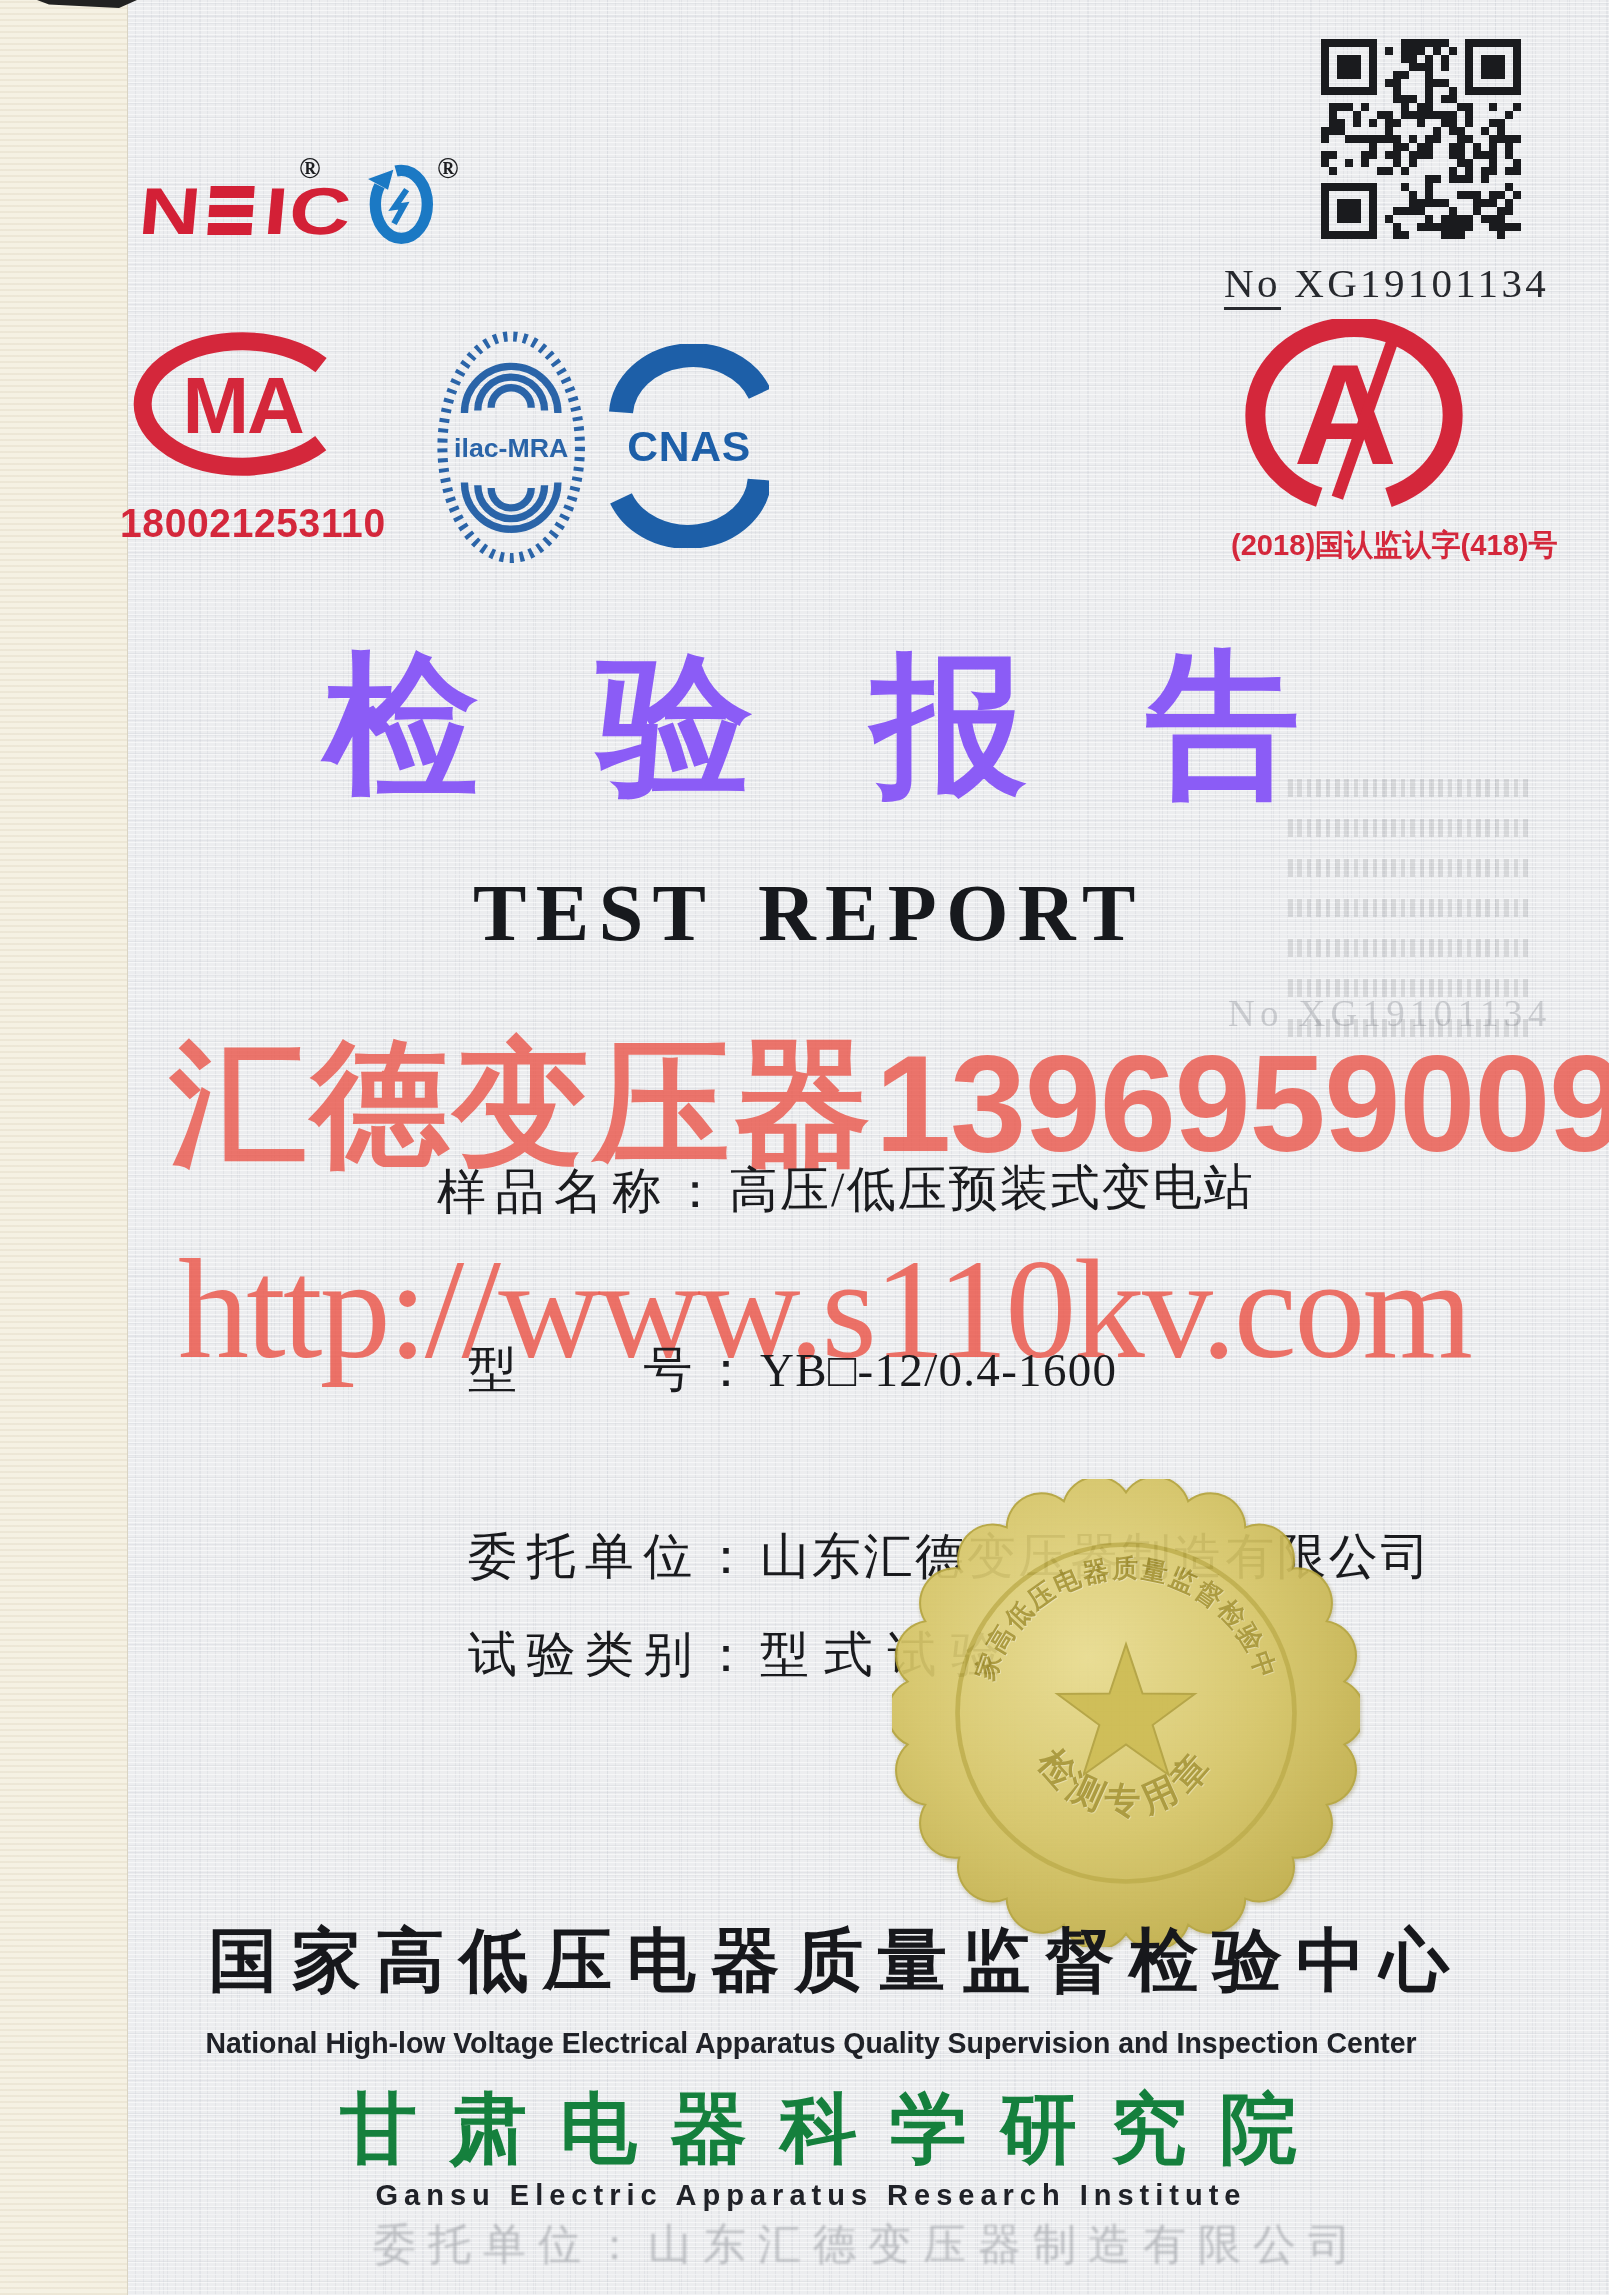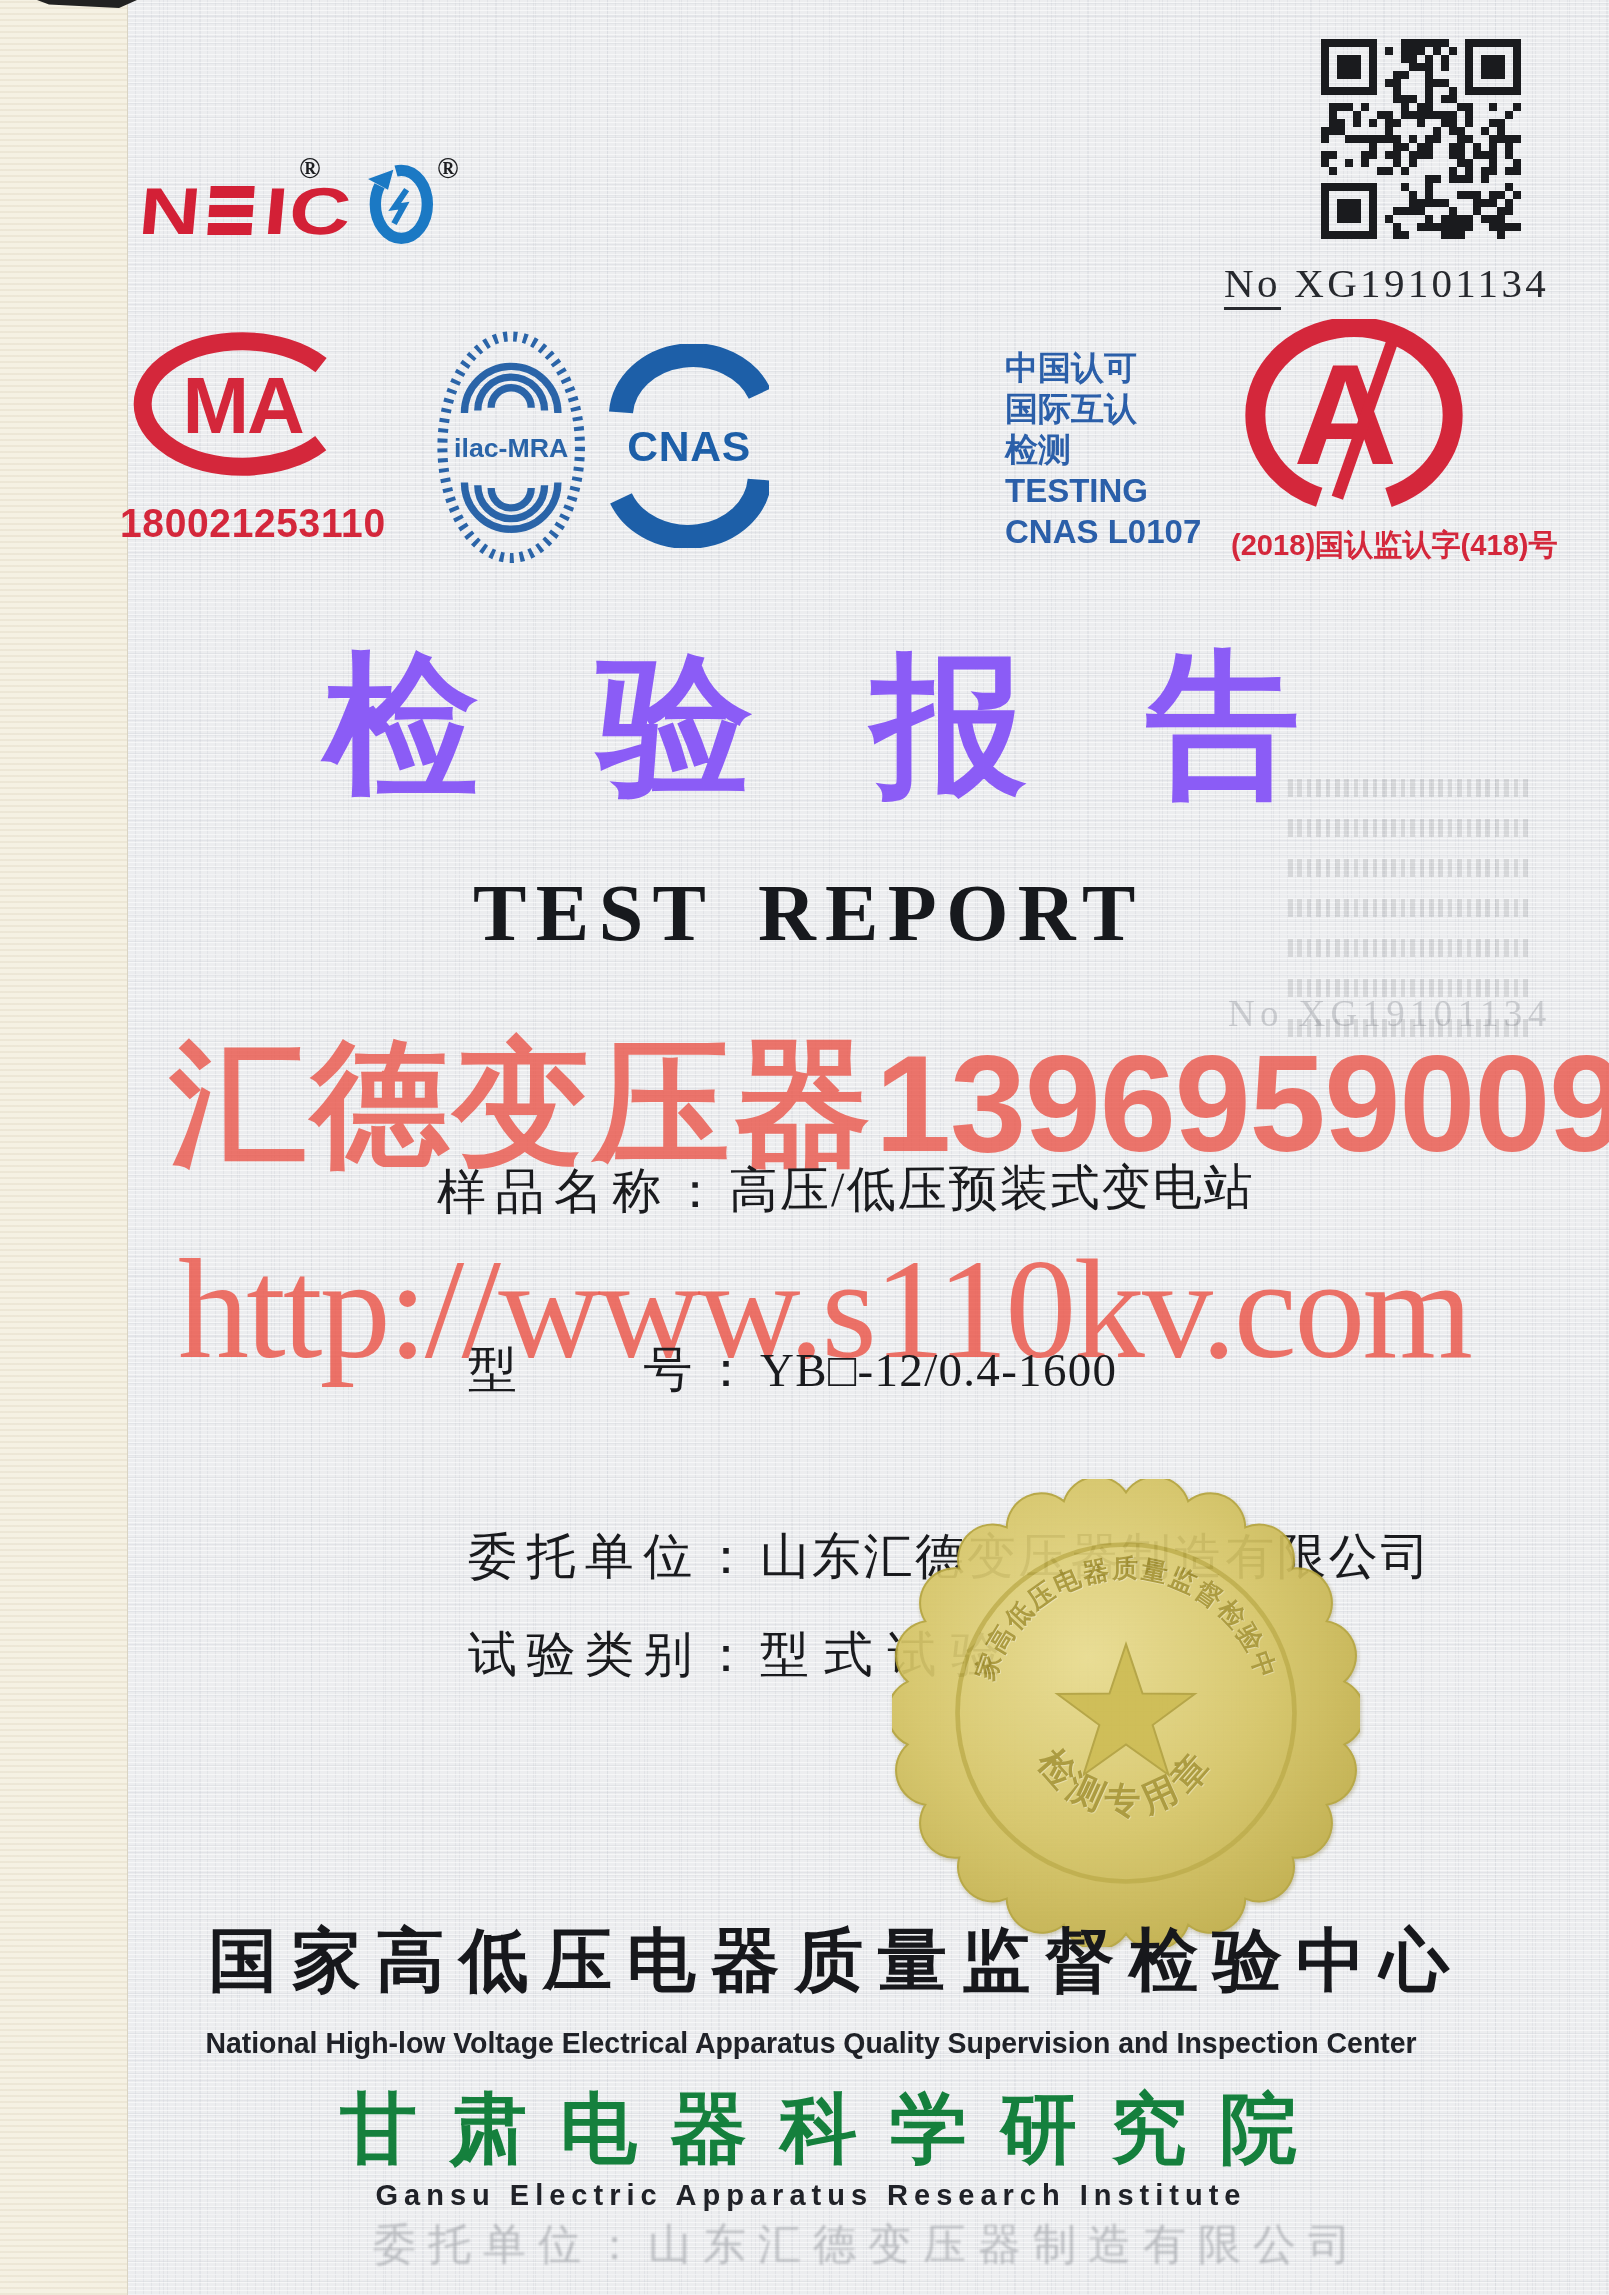--- a/index.html
+++ b/index.html
@@ -440,27 +440,20 @@
     <path d="M47,230 A70,70 0 0 0 187,230" fill="none" stroke="#2a64a8" stroke-width="11"></path>
     <text x="117" y="192" font-size="40" font-weight="bold" fill="#2a64a8" text-anchor="middle">ilac-MRA</text>
   </svg>
 
   <svg class="abs" style="left:609px;top:344px;" width="160" height="204" viewBox="0 0 240 305">
     <path d="M18,102 A108,92 0 0 1 226,74" fill="none" stroke="#1d5fa8" stroke-width="36"></path>
     <path d="M226,203 A108,92 0 0 1 18,231" fill="none" stroke="#1d5fa8" stroke-width="36"></path>
     <text x="120" y="175" font-size="64" font-weight="bold" fill="#1d5fa8" text-anchor="middle" letter-spacing="1">CNAS</text>
   </svg>
 
-  <div id="accred" class="abs">
-    <div>中国认可</div>
-    <div>国际互认</div>
-    <div>检测</div>
-    <div>TESTING</div>
-    <div>CNAS L0107</div>
-  </div>
 
   <svg class="abs" style="left:1244px;top:319px;" width="220" height="200" viewBox="0 0 330 300">
     <ellipse cx="165" cy="144" rx="148" ry="132" fill="none" stroke="#d4273b" stroke-width="30" pathLength="100" stroke-dasharray="19 12 69"></ellipse>
     <text x="152" y="218" font-size="215" font-weight="bold" fill="#d4273b" text-anchor="middle">A</text>
     <line x1="222" y1="35" x2="140" y2="268" stroke="#d4273b" stroke-width="18"></line>
   </svg>
   <div id="cal-num" class="abs">(2018)国认监认字(418)号</div>
 
   <div id="title-zh" class="abs">检验报告</div>
   <div id="title-en" class="abs">TEST REPORT</div>

